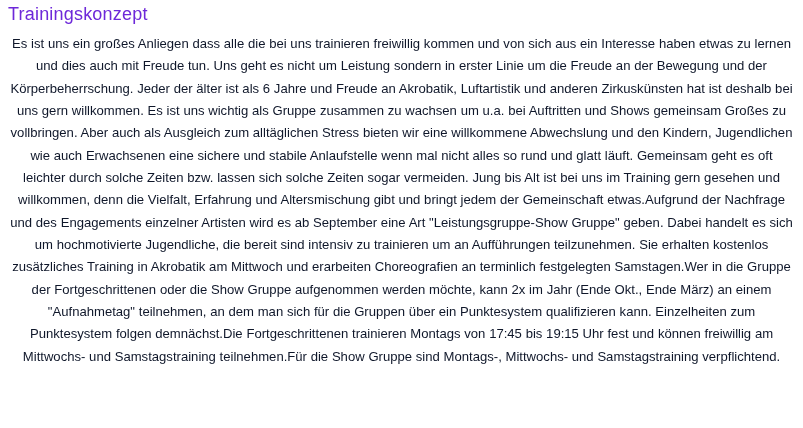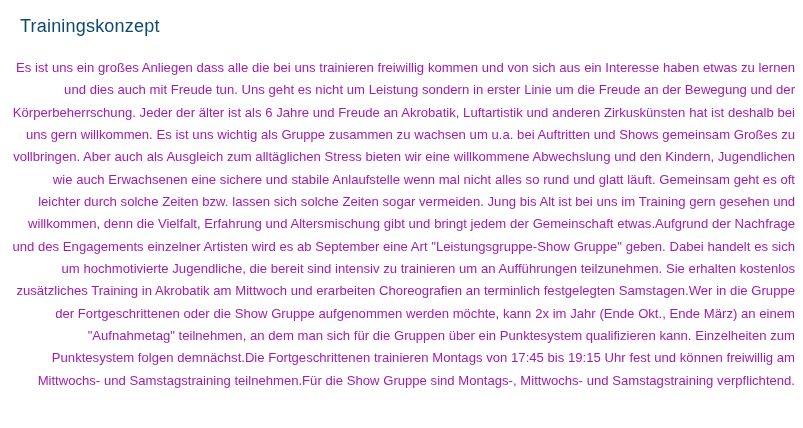--- a/index.html
+++ b/index.html
@@ -17,33 +17,33 @@
     width: 803px;
     height: 428px;
     box-sizing: border-box;
     padding: 0 4px;
     background: #ffffff;
     position: relative;
   }
   .doc-title {
     font-size: 18px;
     font-weight: normal;
-    color: #0c4a6e;
-    margin: 12px;
+    color: #6d28d9;
+    margin: 0;
     padding: 4px 0 0 4px;
     line-height: 20px;
     letter-spacing: 0.2px;
   }
   .doc-body {
     margin: 0;
     padding: 9px 4px 0 4px;
     font-size: 13.1px;
     line-height: 22.35px;
-    color: #a21caf;
-    text-align: right;
+    color: #0f172a;
+    text-align: center;
     word-spacing: 0.1px;
   }
 </style>
 </head>
 <body>
 
 <div class="page">
   <h1 class="doc-title">Trainingskonzept</h1>
   <p class="doc-body">Es ist uns ein großes Anliegen dass alle die bei uns trainieren freiwillig kommen und von sich aus ein Interesse haben etwas zu lernen und dies auch mit Freude tun. Uns geht es nicht um Leistung sondern in erster Linie um die Freude an der Bewegung und der Körperbeherrschung. Jeder der älter ist als 6 Jahre und Freude an Akrobatik, Luftartistik und anderen Zirkuskünsten hat ist deshalb bei uns gern willkommen. Es ist uns wichtig als Gruppe zusammen zu wachsen um u.a. bei Auftritten und Shows gemeinsam Großes zu vollbringen. Aber auch als Ausgleich zum alltäglichen Stress bieten wir eine willkommene Abwechslung und den Kindern, Jugendlichen wie auch Erwachsenen eine sichere und stabile Anlaufstelle wenn mal nicht alles so rund und glatt läuft. Gemeinsam geht es oft leichter durch solche Zeiten bzw. lassen sich solche Zeiten sogar vermeiden. Jung bis Alt ist bei uns im Training gern gesehen und willkommen, denn die Vielfalt, Erfahrung und Altersmischung gibt und bringt jedem der Gemeinschaft etwas.Aufgrund der Nachfrage und des Engagements einzelner Artisten wird es ab September eine Art "Leistungsgruppe-Show Gruppe" geben. Dabei handelt es sich um hochmotivierte Jugendliche, die bereit sind intensiv zu trainieren um an Aufführungen teilzunehmen. Sie erhalten kostenlos zusätzliches Training in Akrobatik am Mittwoch und erarbeiten Choreografien an terminlich festgelegten Samstagen.Wer in die Gruppe der Fortgeschrittenen oder die Show Gruppe aufgenommen werden möchte, kann 2x im Jahr (Ende Okt., Ende März) an einem "Aufnahmetag" teilnehmen, an dem man sich für die Gruppen über ein Punktesystem qualifizieren kann. Einzelheiten zum Punktesystem folgen demnächst.Die Fortgeschrittenen trainieren Montags von 17:45 bis 19:15 Uhr fest und können freiwillig am Mittwochs- und Samstagstraining teilnehmen.Für die Show Gruppe sind Montags-, Mittwochs- und Samstagstraining verpflichtend.</p>
 </div>

